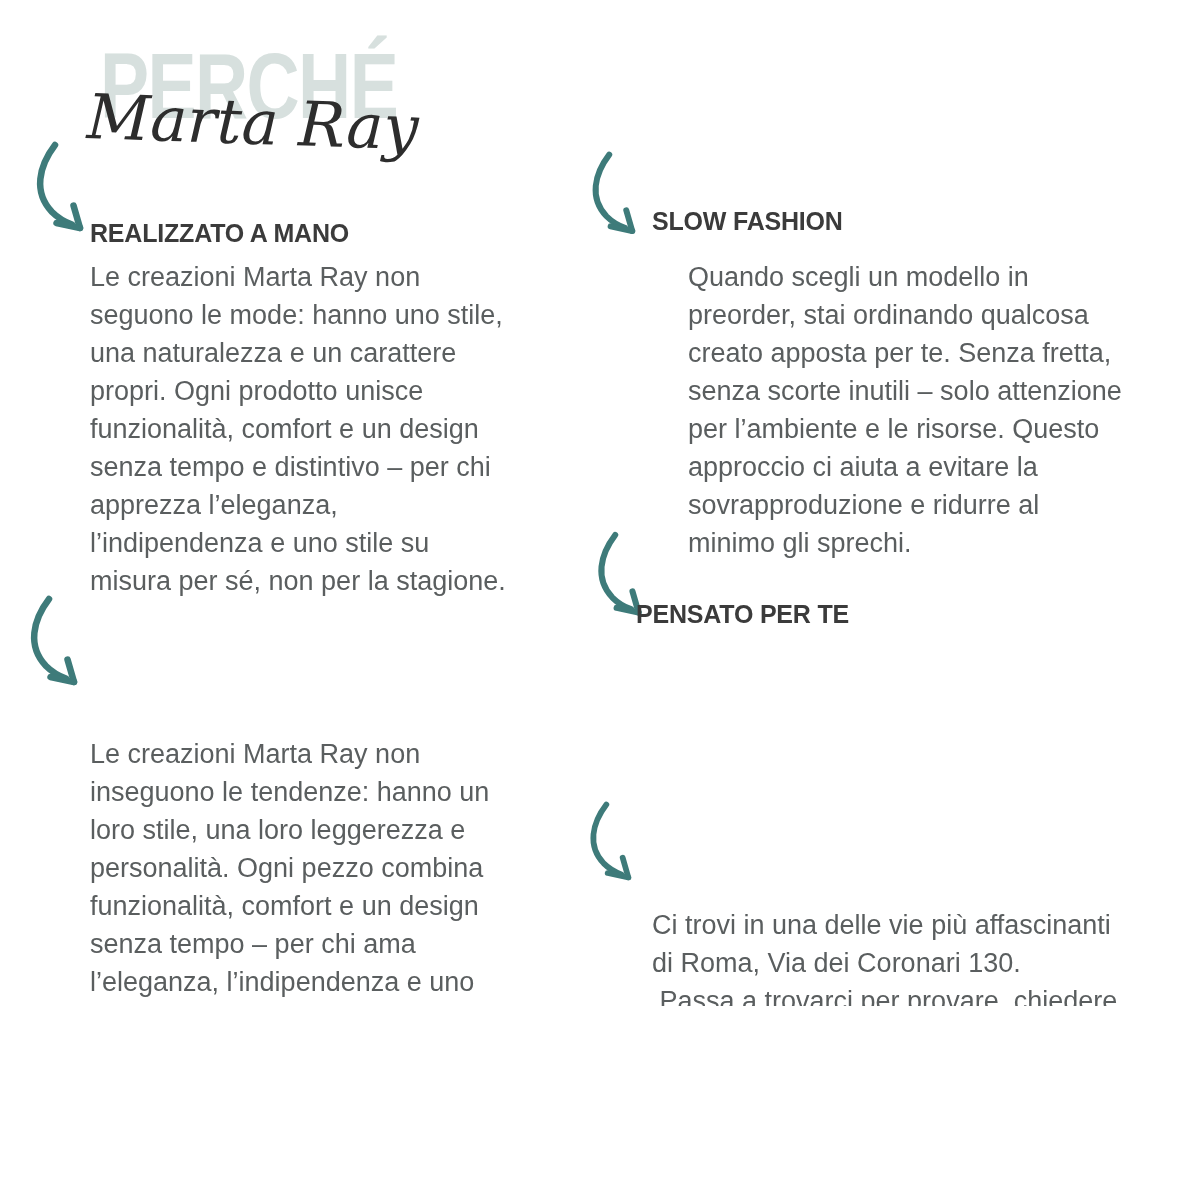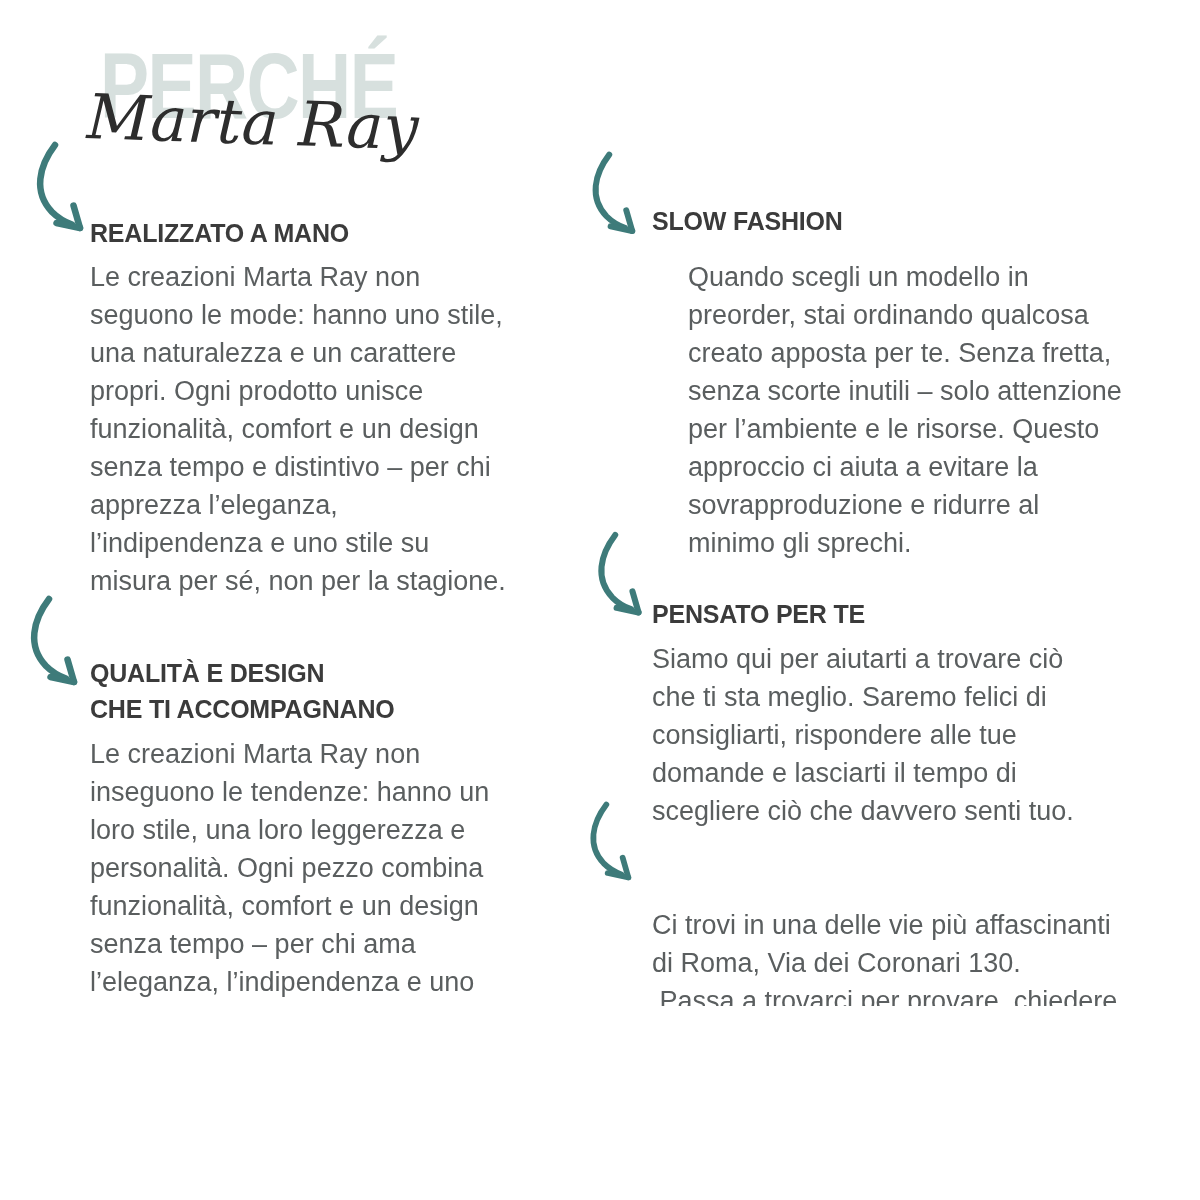--- a/index.html
+++ b/index.html
@@ -56,21 +56,21 @@
     font-size:27px;font-weight:400;line-height:38px;
     color:var(--body-text,#5a5e5f);
     white-space:pre;
   }
   #h-handmade{left:90px;top:215px;}
   #p-handmade{left:90px;top:258px;}
   #h-quality{left:90px;top:655px;}
   #p-quality{left:90px;top:735px;}
   #h-slow{left:652px;top:203px;}
   #p-slow{left:652px;top:258px;margin-left:36px;}
-  #h-foryou{left:652px;top:596px;}
+  #h-foryou{left:636px;top:596px;}
   #p-foryou{left:652px;top:640px;}
   #h-boutique{left:652px;top:864px;}
   #p-boutique{left:652px;top:906px;}
 </style>
 </head>
 <body>
 
 <div class="canvas">
 
   <svg width="0" height="0" style="position:absolute" aria-hidden="true">
@@ -104,22 +104,20 @@
   <p id="p-handmade" class="sec-body">Le creazioni Marta Ray non
 seguono le mode: hanno uno stile,
 una naturalezza e un carattere
 propri. Ogni prodotto unisce
 funzionalità, comfort e un design
 senza tempo e distintivo – per chi
 apprezza l’eleganza,
 l’indipendenza e uno stile su
 misura per sé, non per la stagione.</p>
 
-  <h2 id="h-quality" class="sec-heading">QUALITÀ E DESIGN
-CHE TI ACCOMPAGNANO</h2>
   <p id="p-quality" class="sec-body">Le creazioni Marta Ray non
 inseguono le tendenze: hanno un
 loro stile, una loro leggerezza e
 personalità. Ogni pezzo combina
 funzionalità, comfort e un design
 senza tempo – per chi ama
 l’eleganza, l’indipendenza e uno
 stile che parli di sé, non del
 momento.</p>
 
@@ -127,25 +125,20 @@
   <p id="p-slow" class="sec-body">Quando scegli un modello in
 preorder, stai ordinando qualcosa
 creato apposta per te. Senza fretta,
 senza scorte inutili – solo attenzione
 per l’ambiente e le risorse. Questo
 approccio ci aiuta a evitare la
 sovrapproduzione e ridurre al
 minimo gli sprechi.</p>
 
   <h2 id="h-foryou" class="sec-heading">PENSATO PER TE</h2>
-  <p id="p-foryou" class="sec-body">Siamo qui per aiutarti a trovare ciò
-che ti sta meglio. Saremo felici di
-consigliarti, rispondere alle tue
-domande e lasciarti il tempo di
-scegliere ciò che davvero senti tuo.</p>
 
   <p id="p-boutique" class="sec-body">Ci trovi in una delle vie più affascinanti
 di Roma, Via dei Coronari 130.
  Passa a trovarci per provare, chiedere
 – o anche solo per un momento di
 ispirazione.</p>
 
 </div>
 
 </body></html>

